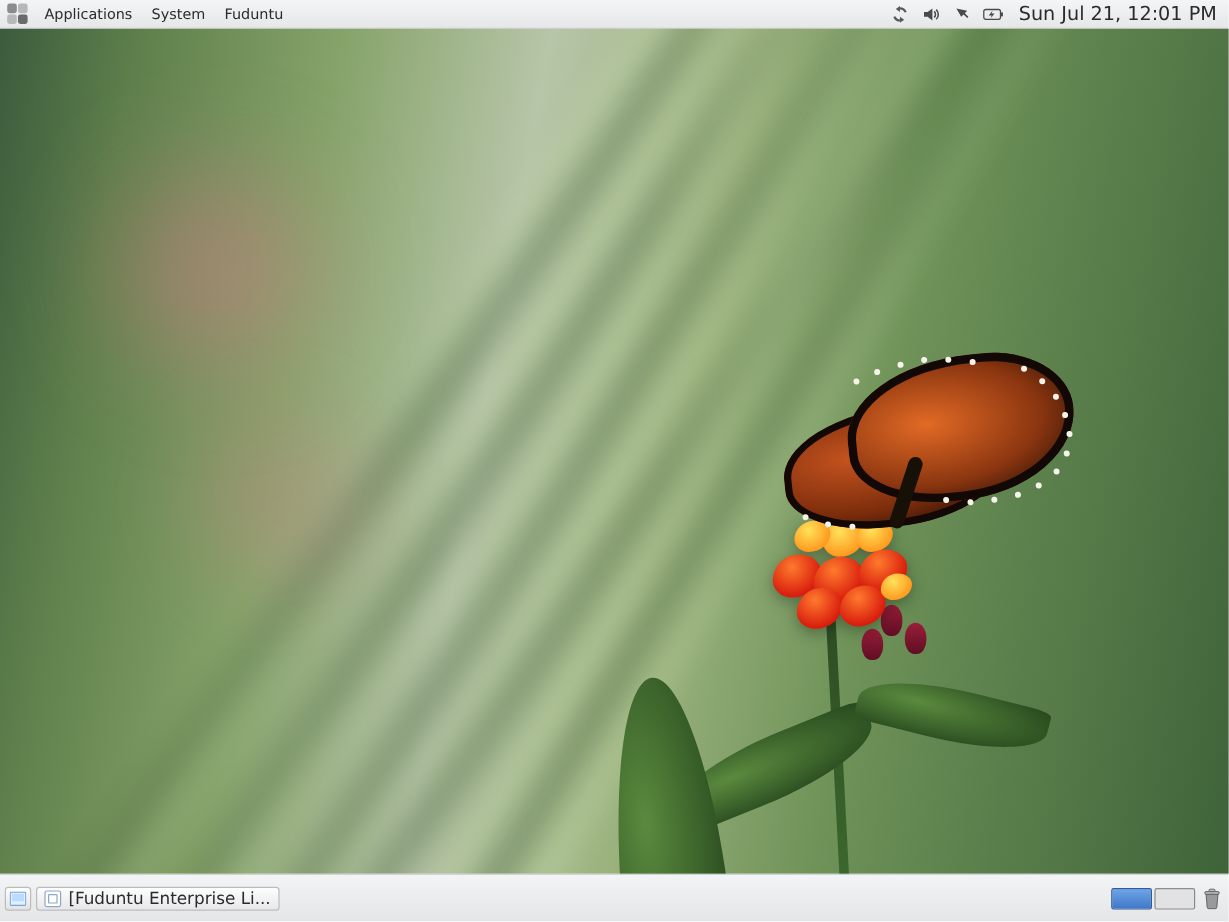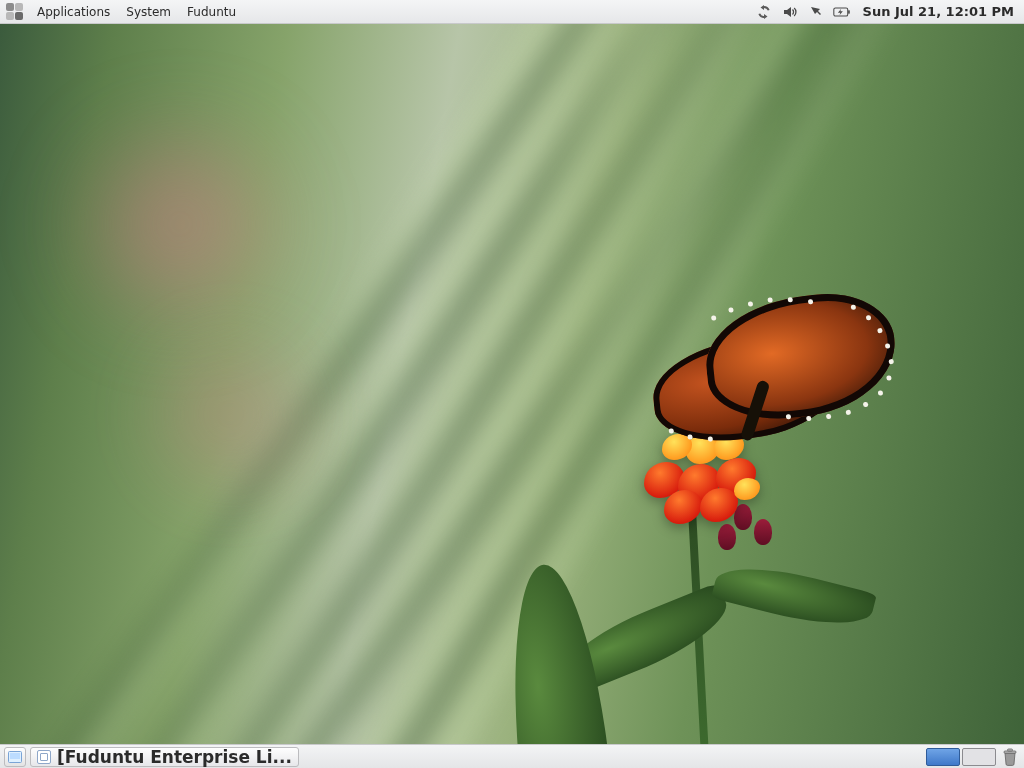--- a/index.html
+++ b/index.html
@@ -27,21 +27,21 @@
       display: grid; grid-template-columns: 8px 8px; grid-template-rows: 8px 8px; gap: 1px;
     }
     .menu-logo span { background: #6a6a6a; border-radius: 2px; }
     .menu-logo span:nth-child(1){ background:#8c8c8c; }
     .menu-logo span:nth-child(2){ background:#b8b8b8; }
     .menu-logo span:nth-child(3){ background:#b8b8b8; }
     .menu-logo span:nth-child(4){ background:#6a6a6a; }
     .menu-item { padding: 3px 7px; cursor: default; text-align: center; }
     .tray-icon { width: 18px; height: 18px; display: flex; align-items: center; justify-content: center; }
     .tray-icon svg { display: block; }
-    .clock { font-size: 13px; font-weight: 700; color: #2b2b2b; padding-left: 4px; }
+    .clock { font-size: 16px; font-weight: 400; color: #2b2b2b; padding-left: 4px; }
 
     
     .desktop {
       flex: 1;
       position: relative;
       overflow: hidden;
       background: linear-gradient(100deg,
         #3b5b3d 0%, #5e7f4b 10%, #86a36a 25%,
         #b7c5a8 40%, #9bb27e 55%, #6e9258 70%, #3f6339 100%);
     }
@@ -72,26 +72,26 @@
       box-shadow: inset 0 0 0 6px #120805; }
     .wing.near { left: 60px; top: 0px; width: 190px; height: 120px;
       background: radial-gradient(ellipse at 35% 45%, #e26a25 0%, #8a3510 55%, #150a04 92%);
       box-shadow: inset 0 0 0 7px #120805; }
     .spots { position:absolute; inset:0; pointer-events:none; }
     .spots i { position:absolute; width:5px; height:5px; background:#f5f3ea; border-radius:50%; }
     .b-body { position:absolute; left: 98px; top: 78px; width: 12px; height: 62px; background:#161007; border-radius: 6px; transform: rotate(24deg); }
 
     
     .bottom-panel {
-      height: 24px;
+      height: 40px;
       background: linear-gradient(#f3f4f5, #e4e5e7);
       border-top: 1px solid #c8c9cb;
       display: flex; align-items: center;
       padding: 0 4px; gap: 4px;
-      font-size: 17px; color: #2b2b2b; font-weight: bold;
+      font-size: 14px; color: #2b2b2b;
     }
     .show-desktop {
       width: 22px; height: 20px;
       background: linear-gradient(#fefefe,#e3e3e3);
       border: 1px solid #bcbcbf; border-radius: 3px;
       display:flex; align-items:center; justify-content:center;
     }
     .task-button {
       height: 20px; min-width: 180px;
       background: linear-gradient(#fefefe,#e7e7ea);

